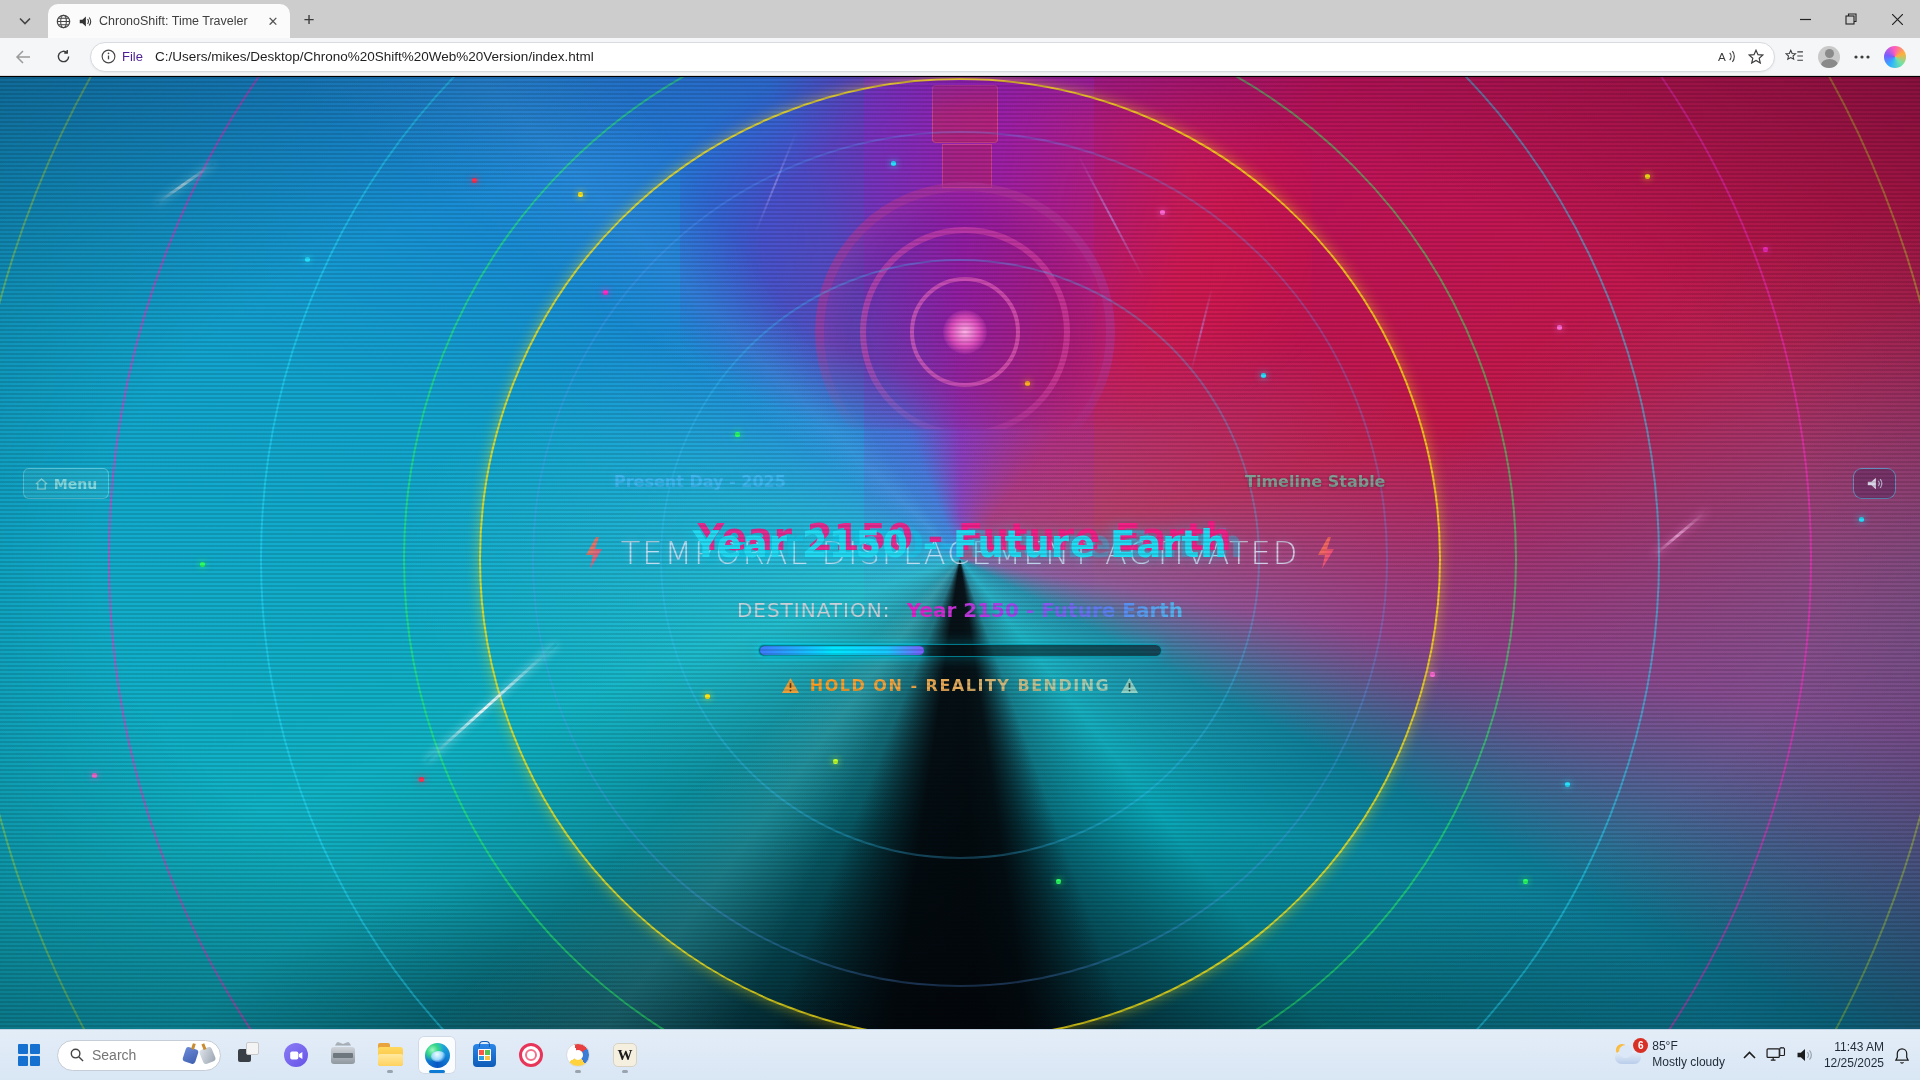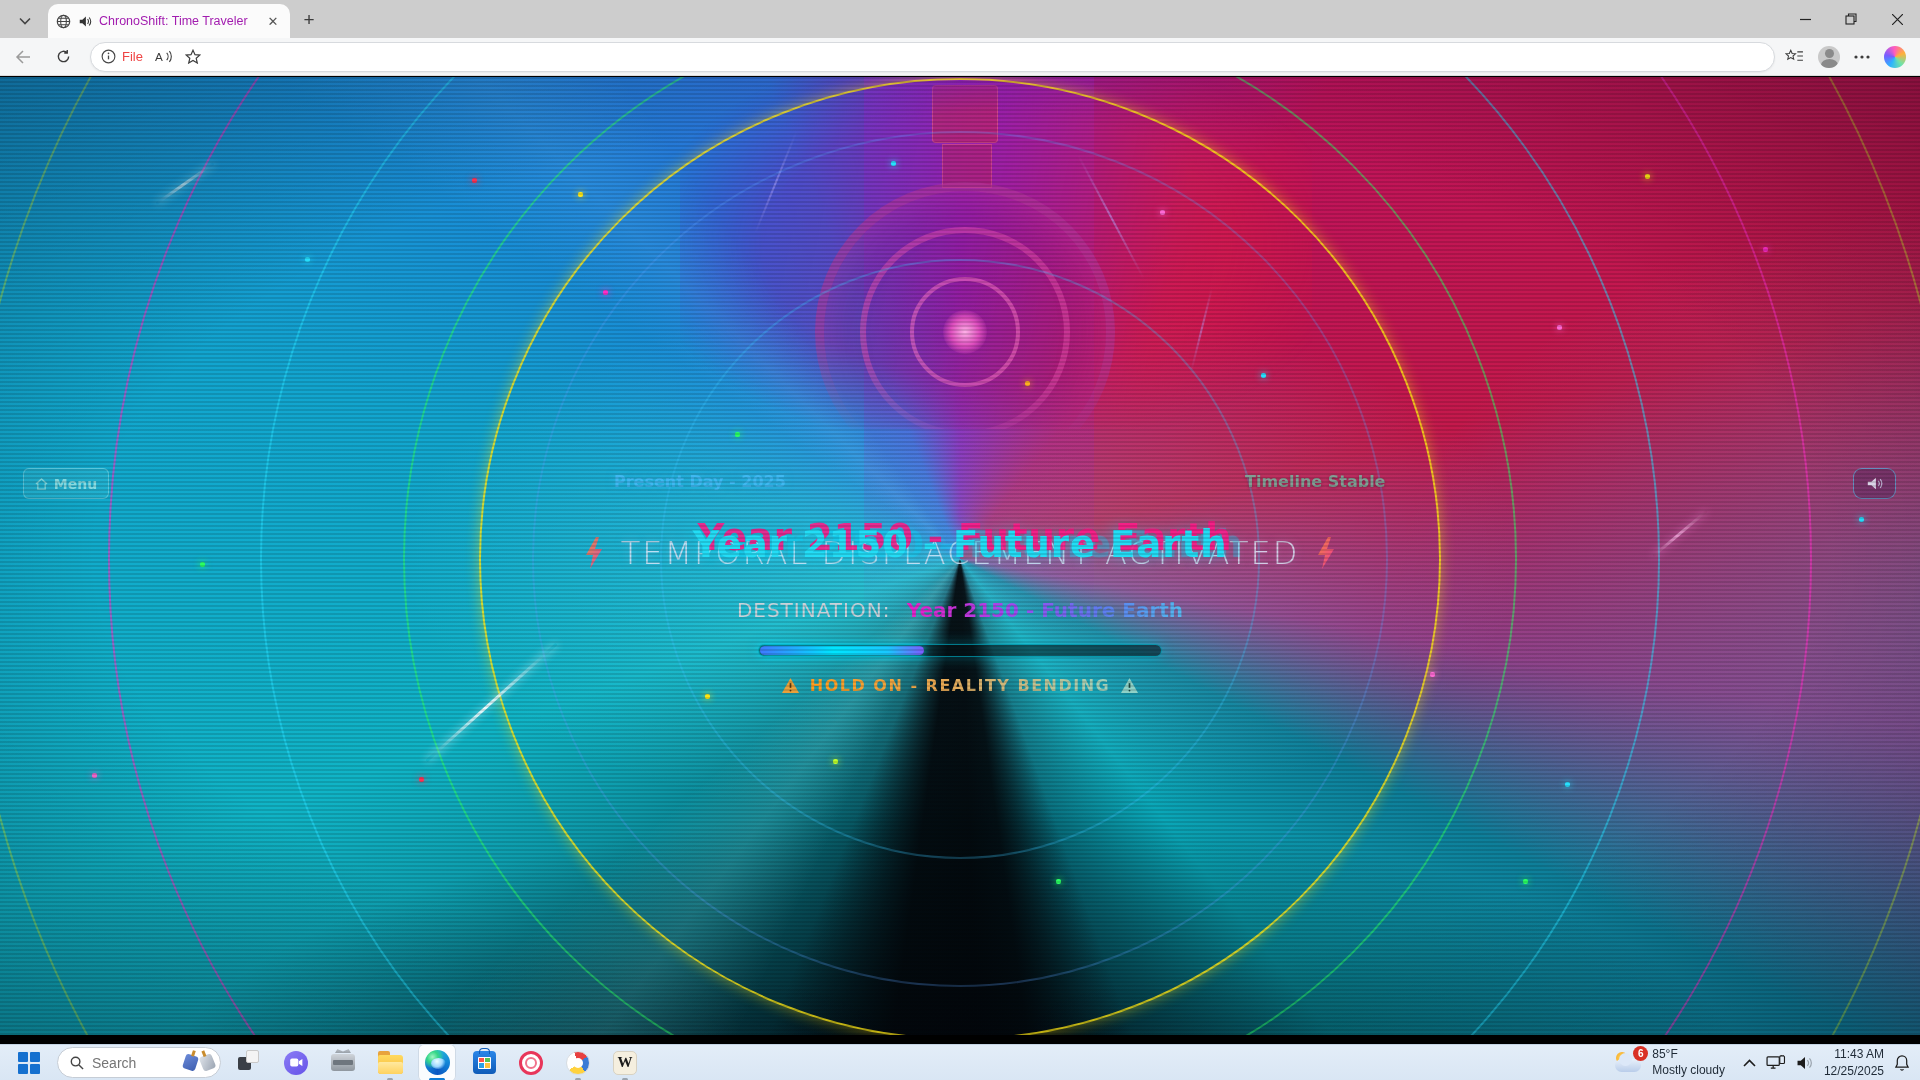--- a/index.html
+++ b/index.html
@@ -6,37 +6,37 @@
   html,body { width:1920px; height:1080px; overflow:hidden; background:#000;
               font-family:"Liberation Sans", sans-serif; }
 
   
   .tabstrip { position:absolute; top:0; left:0; width:1920px; height:38px;
               background:#cdcdcd; display:flex; align-items:flex-end; }
   .tab-search { width:34px; height:30px; margin:0 0 2px 8px; border-radius:6px;
                 display:flex; align-items:center; justify-content:center; color:#444; }
   .tab { width:242px; height:34px; background:#fbfbfb; border-radius:10px 10px 0 0;
          margin-left:6px; display:flex; align-items:center; padding:0 8px; gap:7px; }
-  .tab-title { font-size:12.5px; color:#a21caf; white-space:nowrap; overflow:hidden;
+  .tab-title { font-size:12.5px; color:#404040; white-space:nowrap; overflow:hidden;
                text-overflow:ellipsis; flex:1; }
   .tab-close { width:18px; height:18px; border-radius:4px; display:flex; align-items:center;
                justify-content:center; color:#555; font-size:13px; }
   .newtab-btn { width:30px; height:28px; margin:0 0 4px 4px; border-radius:6px; color:#3c3c3c;
                 display:flex; align-items:center; justify-content:center; font-size:19px; font-weight:300; }
   .win-controls { margin-left:auto; display:flex; height:38px; }
   .win-btn { width:46px; height:100%; display:flex; align-items:center; justify-content:center; color:#222; }
   .toolbar { position:absolute; top:38px; left:0; width:1920px; height:38px; background:#f5f6f7;
              display:flex; align-items:center; border-bottom:1px solid #dcdcdc; }
   .nav-btn { width:34px; height:30px; border-radius:6px; display:flex; align-items:center;
              justify-content:center; margin-left:6px; color:#3c3c3c; }
   .nav-btn.disabled { color:#9b9b9b; }
   .omnibox { flex:1; height:30px; margin:0 10px; background:#fff; border:1px solid #d7dade;
              border-radius:15px; display:flex; align-items:center; padding:0 10px;
              box-shadow:0 1px 2px rgba(0,0,0,.06); }
-  .omni-proto { display:flex; align-items:center; gap:6px; color:#ef4444; font-size:13px; padding-right:12px; }
+  .omni-proto { display:flex; align-items:center; gap:6px; color:#4c1d95; font-size:13px; padding-right:12px; }
   .omni-url { font-size:13.5px; color:#1f1f1f; flex:1; white-space:nowrap; overflow:hidden; }
   .omni-right { display:flex; align-items:center; gap:12px; color:#3c3c3c; }
   .chrome-actions { display:flex; align-items:center; gap:14px; margin-right:14px; color:#3c3c3c; }
   .avatar { width:22px; height:22px; border-radius:50%; background:#c9c9c9; position:relative; overflow:hidden; }
   .avatar:before { content:""; position:absolute; left:6.5px; top:3.5px; width:9px; height:9px;
                    border-radius:50%; background:#8a8a8a; }
   .avatar:after { content:""; position:absolute; left:2.5px; top:13px; width:17px; height:12px;
                   border-radius:50% 50% 0 0; background:#8a8a8a; }
   .copilot { width:22px; height:22px; border-radius:50%;
              background:conic-gradient(from 210deg,#2bb3ff,#7a5bff,#ff5bbf,#ffb03a,#6fe3a8,#2bb3ff); }
@@ -121,21 +121,21 @@
   .progress-fill { height:9px; border-radius:5px; width:41%;
     background:linear-gradient(90deg,#3e7bff 0%, #00e5ff 45%, #19c8ff 78%, #7d5bff 100%);
     box-shadow:0 0 10px rgba(0,229,255,.85); }
   .warning-row { margin-top:19px; display:flex; align-items:center; justify-content:center; gap:10px; }
   .warning-text { font-size:16px; font-weight:700; letter-spacing:1.5px; color:#f0a432; }
   @supports ((-webkit-background-clip:text) or (background-clip:text)) {
     .warning-text { background:linear-gradient(90deg,#ff9d1f 0%, #e8a955 45%, #9fd3c0 100%);
       -webkit-background-clip:text; background-clip:text; color:transparent; } }
 
   
-  .taskbar { position:absolute; bottom:0; left:0; width:1920px; height:36px;
+  .taskbar { position:absolute; bottom:0; left:0; width:1920px; height:51px;
     background:linear-gradient(180deg,#e3edf8,#d9e6f4); border-top:1px solid #c4d4e4;
     display:flex; align-items:center; padding:0 10px; gap:9px; z-index:10; }
   .tb-icon { width:38px; height:38px; border-radius:6px; display:flex; flex-direction:column;
     align-items:center; justify-content:center; position:relative; }
   .tb-icon.active { background:rgba(255,255,255,.85); box-shadow:inset 0 0 0 1px #cfdae6; }
   .run-dot { position:absolute; bottom:1px; left:50%; transform:translateX(-50%);
     width:6px; height:3px; border-radius:2px; background:#9aa4ae; }
   .run-dot.active { width:16px; background:#0c7bd6; }
   .start-logo { width:22px; height:22px; display:grid; grid-template-columns:10px 10px; gap:2px; }
   .start-logo i { background:#1570cf; border-radius:1px; }
@@ -253,20 +253,21 @@
     </div>
   <div class="omnibox">
     <span class="omni-proto">
       <svg width="15" height="15" viewBox="0 0 16 16">
           <circle cx="8" cy="8" r="6.8" fill="none" stroke="#474747" stroke-width="1.2"></circle>
           <path d="M8 7v4" stroke="#474747" stroke-width="1.4"></path>
           <circle cx="8" cy="4.6" r=".9" fill="#474747"></circle>
         </svg>
       <span>File</span>
     </span>
+    <span class="omni-url">C:/Users/mikes/Desktop/Chrono%20Shift%20Web%20Version/index.html</span>
     <span class="omni-right">
       <svg width="18" height="14" viewBox="0 0 20 15">
           <text x="0" y="12" font-size="13" font-family="Liberation Sans" fill="#3c3c3c">A</text>
           <path d="M13 3a6 6 0 0 1 0 8 M16 1a9.5 9.5 0 0 1 0 12" fill="none" stroke="#3c3c3c" stroke-width="1.2"></path>
         </svg>
       <svg width="16" height="15" viewBox="0 0 16 15">
           <path d="M8 1.2 10 5.7l4.8.4-3.6 3.2 1.1 4.7L8 11.5 3.7 14l1.1-4.7L1.2 6.1 6 5.7z" fill="none" stroke="#3c3c3c" stroke-width="1.2"></path>
         </svg>
     </span>
   </div>

